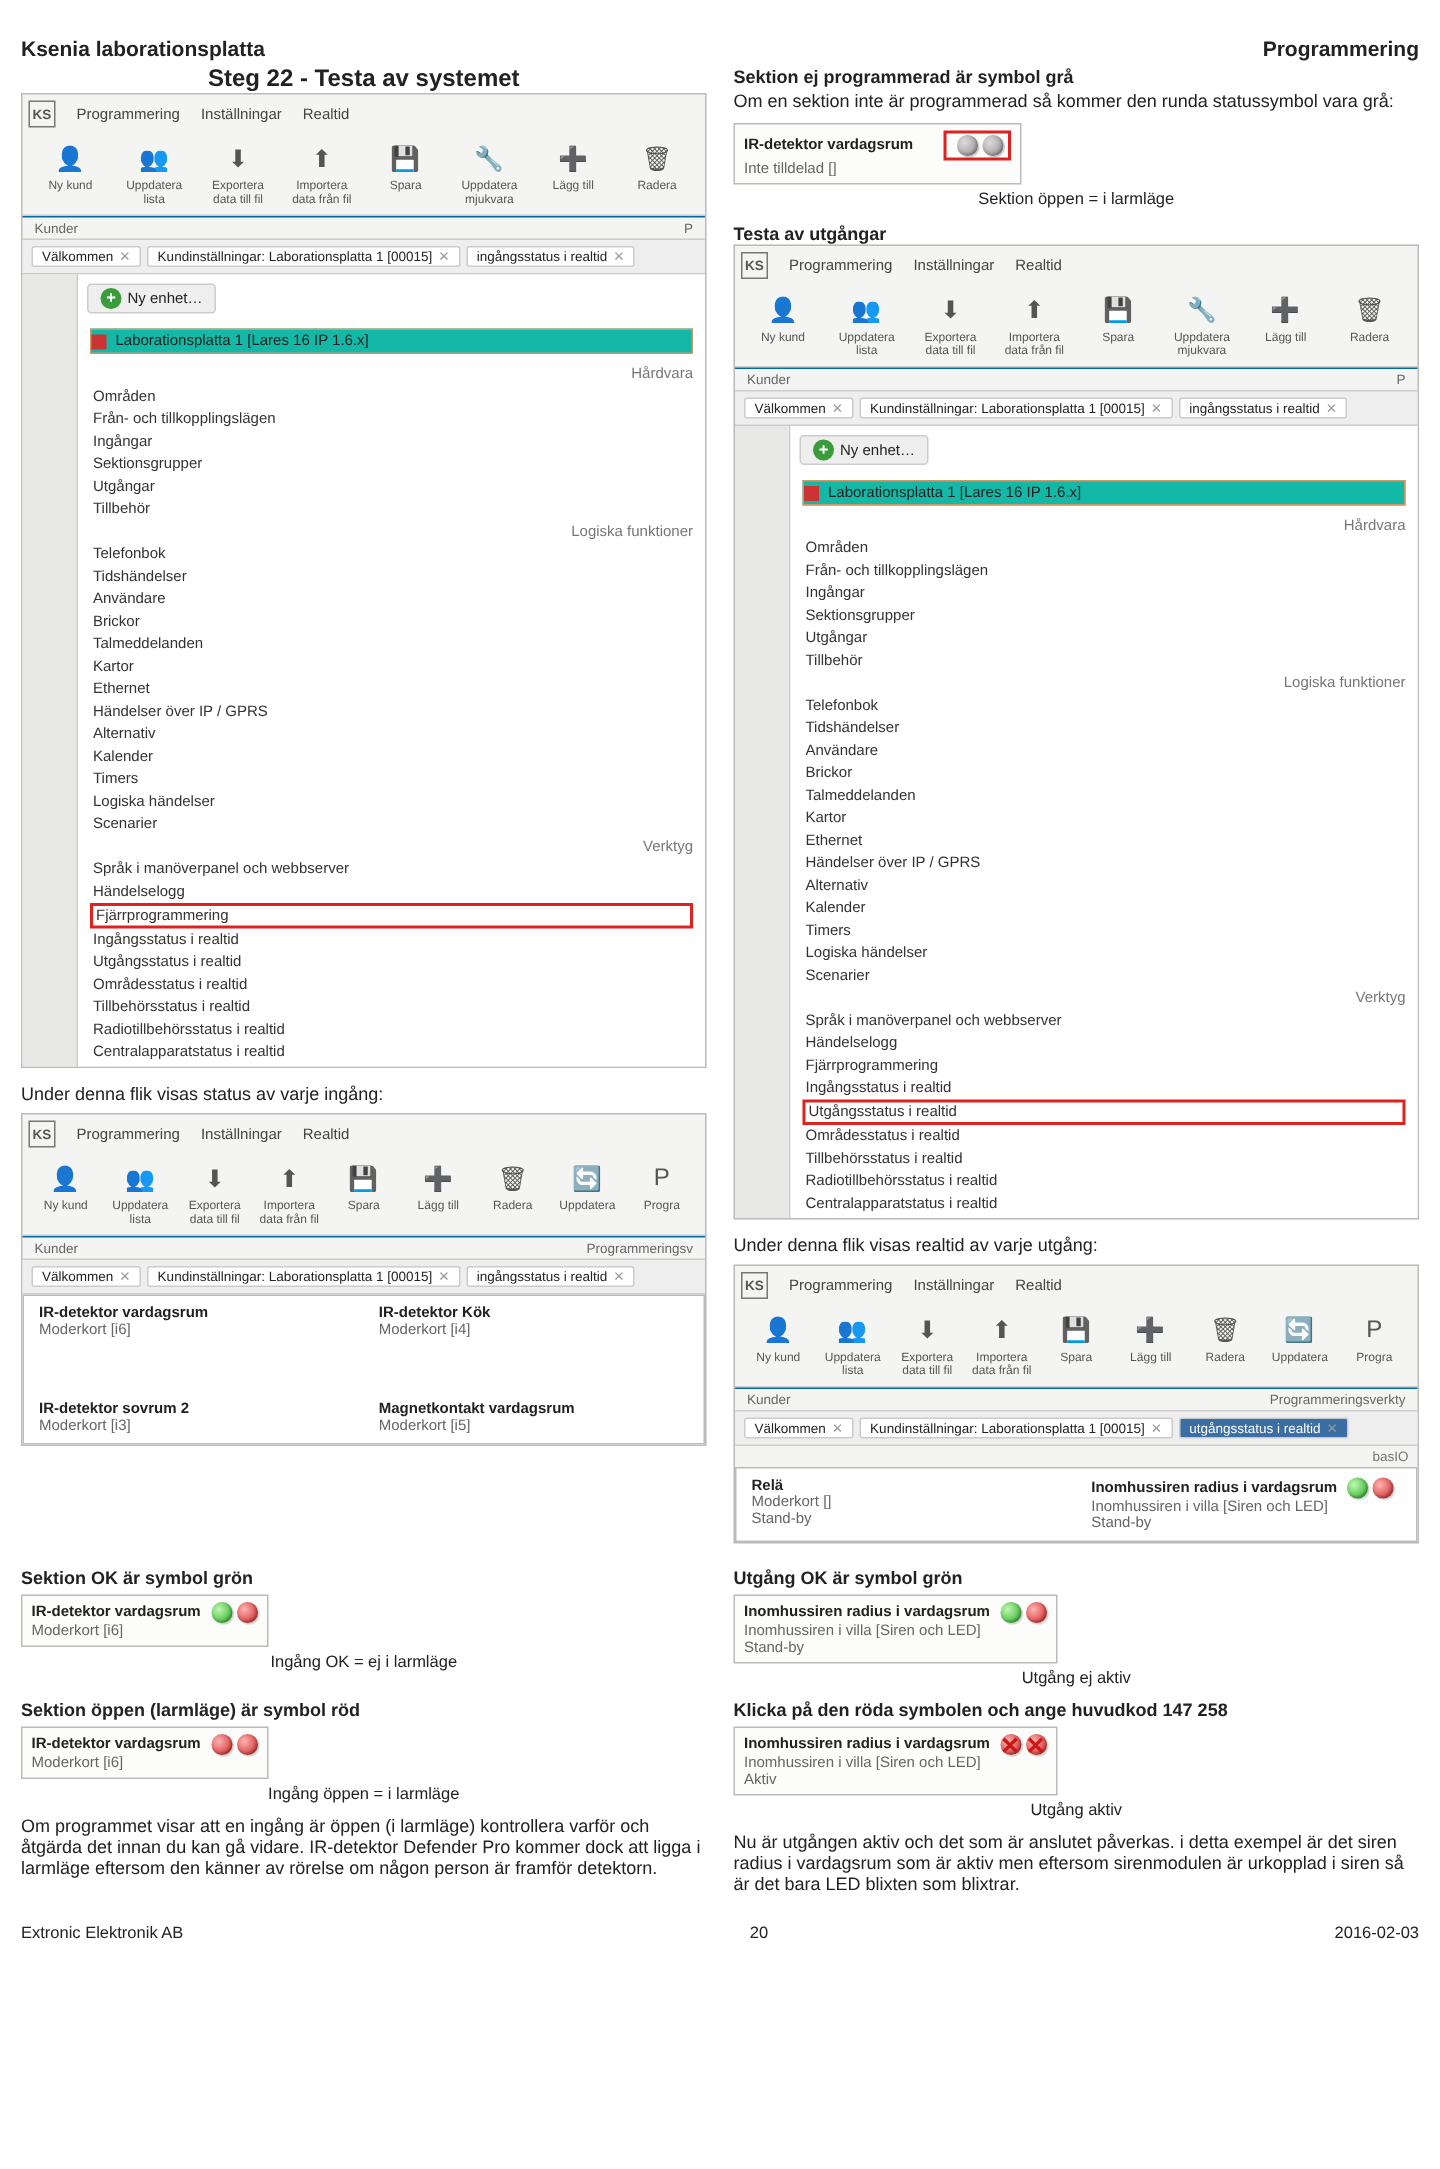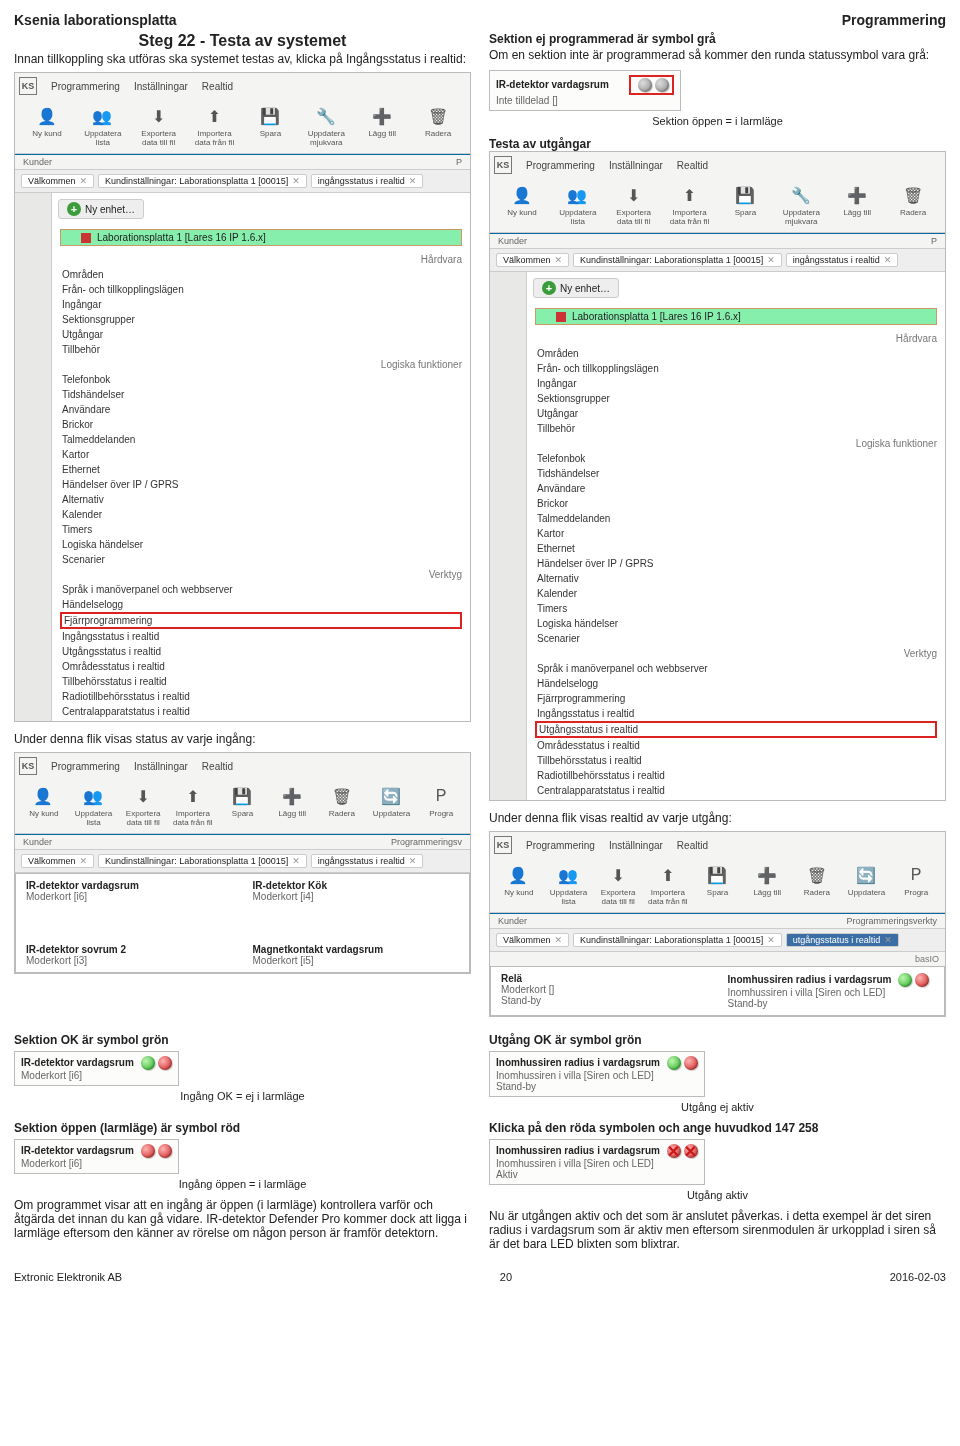--- a/index.html
+++ b/index.html
@@ -1,16 +1,16 @@
 <!DOCTYPE html>
 <html><head>
 <meta charset="utf-8">
 <style>
   html,body{margin:0;padding:0;font-family:Arial,Helvetica,sans-serif;font-size:12px;color:#222;background:#fff}
-  .page{width:960px;margin:4px auto;padding:8px 14px;box-sizing:border-box}
+  .page{width:960px;margin:16px auto;padding:8px 14px;box-sizing:border-box}
   .hdr{display:flex;justify-content:space-between;font-weight:bold;font-size:14px;margin-bottom:4px}
   .step{font-weight:bold;font-size:16px;text-align:center}
   .cols{display:flex;gap:18px;align-items:flex-start}
   .col{flex:1;min-width:0}
   .txt{font-size:12px;margin:2px 0 6px}
   .bold{font-weight:bold}
   
   .app{border:1px solid #bbb;background:#f4f4f2;font-size:10px;margin-bottom:10px}
   .tabs{display:flex;gap:14px;padding:4px 10px;border-bottom:1px solid #ccc}
   .tabs span{color:#444}
@@ -19,21 +19,21 @@
   .tbtn .ico{width:22px;height:22px;display:flex;align-items:center;justify-content:center;font-size:16px}
   .hair{border-top:1px solid #0369a1;padding:2px 8px;font-size:9px;color:#666}
   .tabstrip{display:flex;gap:4px;padding:4px 6px;border-top:1px solid #ccc;border-bottom:1px solid #ccc;background:#eee}
   .chip{background:#fff;border:1px solid #ccc;border-radius:2px;padding:1px 6px;font-size:9px;display:flex;align-items:center;gap:4px}
   .chip .x{color:#999}
   .pane{display:flex}
   .side{width:36px;background:#e8e8e6;border-right:1px solid #ccc}
   .main{flex:1;background:#fff}
   .newbtn{margin:6px;display:inline-flex;align-items:center;gap:4px;background:#eee;border:1px solid #ccc;border-radius:3px;padding:2px 8px;font-size:10px}
   .plus{width:14px;height:14px;border-radius:50%;background:#3a9c3a;color:#fff;display:flex;align-items:center;justify-content:center;font-size:11px;font-weight:bold}
-  .devbar{margin:4px 8px;display:flex;align-items:center;gap:6px;background:#86efac;border:1px solid #c96;padding:2px 20px;font-size:10px}
+  .devbar{margin:4px 8px;display:flex;align-items:center;gap:6px;background:#14b8a6;border:1px solid #c96;padding:2px 0;font-size:10px}
   .devbar .sq{width:10px;height:10px;background:#c33}
   .grp{padding:2px 8px}
   .grphdr{font-size:10px;color:#777;text-align:right;margin:2px 0}
   .list{display:flex;flex-direction:column}
   .item{padding:2px 2px;font-size:10px;color:#333}
   .hl{border:2px solid #d22;padding:1px 2px;display:inline-block}
   
   .snip{border:1px solid #bbb;background:#fcfcfb;padding:4px 6px;font-size:10px;display:inline-block;margin:2px 0}
   .snip .title{font-weight:bold}
   .snip .sub{color:#666}
@@ -66,21 +66,20 @@
 <div class="page">
   <div class="hdr">
     <span>Ksenia laborationsplatta</span>
     <span>Programmering</span>
   </div>
 
   <div class="cols">
 
     <div class="col">
       <div class="step">Steg 22 - Testa av systemet</div>
-      <div class="txt">Innan tillkoppling ska utföras ska systemet testas av, klicka på Ingångsstatus i realtid:</div>
 
       <div class="app">
         <div style="display:flex;align-items:center">
             <span class="ksicon">KS</span>
           <div class="tabs" style="flex:1;border:none">
             <span>Programmering</span>
             <span>Inställningar</span>
             <span>Realtid</span>
           </div>
         </div>

